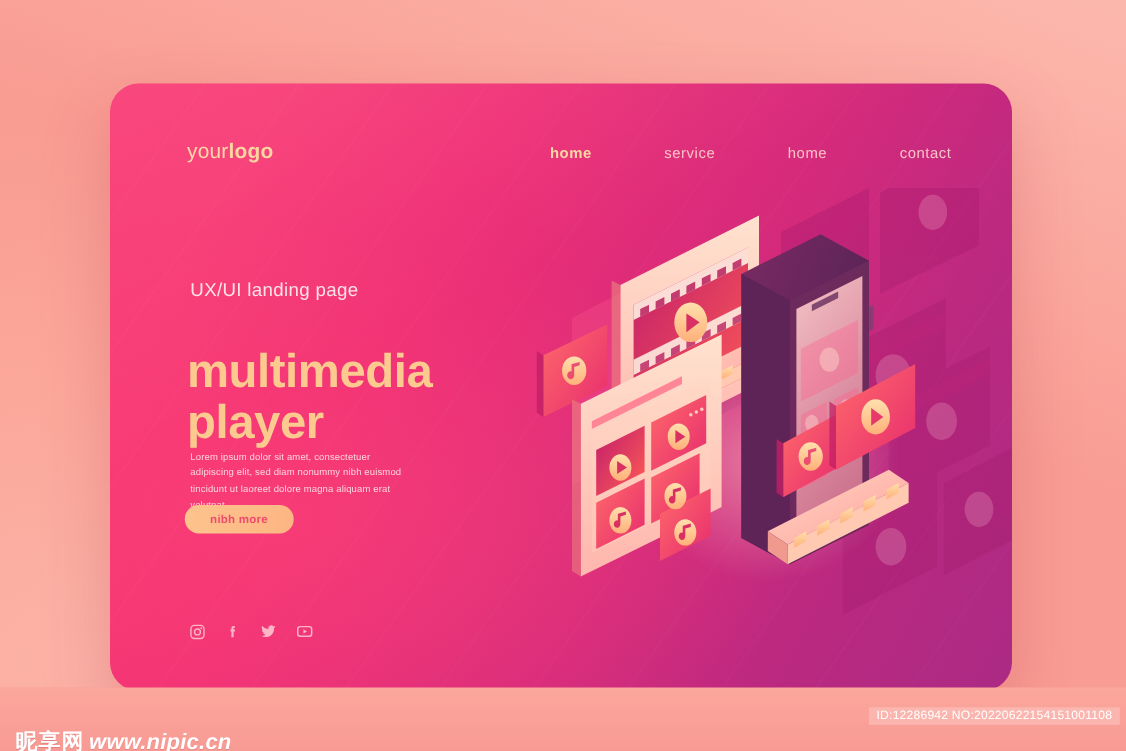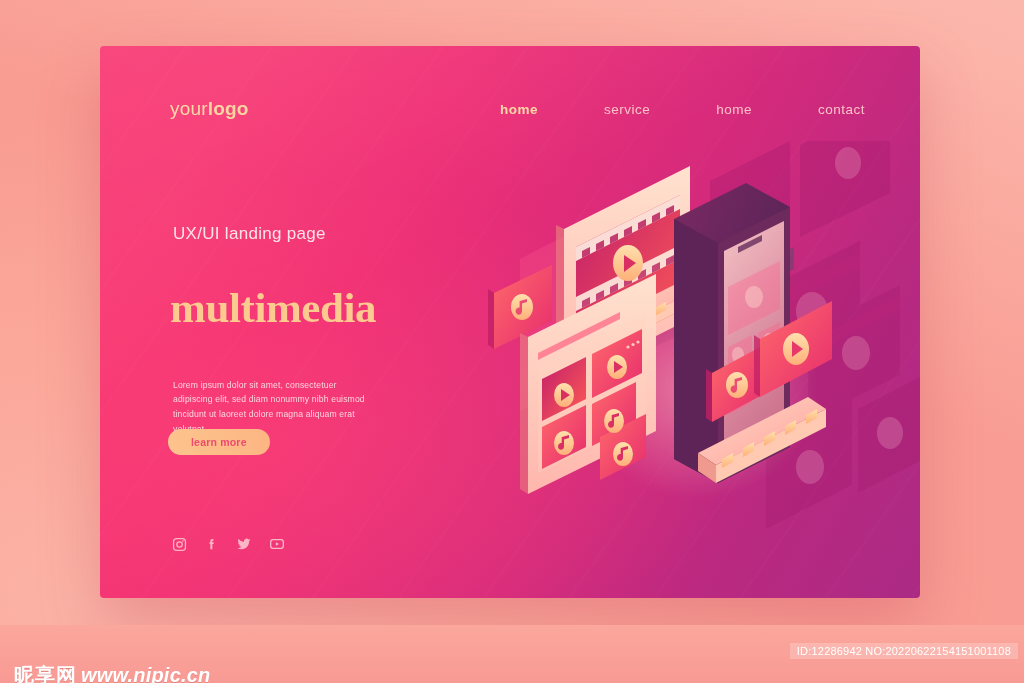--- a/index.html
+++ b/index.html
@@ -17,22 +17,22 @@
       radial-gradient(120% 130% at 8% 96%, #fbb3a6 0%, #fba79a 32%, #f99c92 60%, #f99e96 100%),
       linear-gradient(152deg,#fcc0b4 0%,#fbaa9f 45%,#f99b93 100%);
   }
   .backdrop:after{
     content:"";position:absolute;inset:0;
     background:linear-gradient(200deg,rgba(255,205,190,.55) 0%,rgba(255,190,178,0) 45%);
   }
 
   
   .hero{
-    position:absolute;left:100px;top:46px;width:820px;height:552px;
-    border-radius:4px;overflow:hidden;
+    position:absolute;left:100px;top:76px;width:820px;height:552px;
+    border-radius:26px;overflow:hidden;
     background:
       linear-gradient(118deg,#f8336f 0%,#f73672 14%,#ef2f75 34%,#d42a7c 62%,#bb2980 80%,#ab2a84 100%);
     box-shadow:0 26px 60px rgba(190,60,90,.28);
   }
   .hero .sheen{
     position:absolute;inset:0;
     background:
       linear-gradient(155deg,rgba(255,255,255,.10) 0%,rgba(255,255,255,0) 38%),
       radial-gradient(95% 80% at 18% 72%, rgba(255,70,120,.55) 0%, rgba(255,70,120,0) 62%);
     pointer-events:none;
@@ -53,21 +53,21 @@
   .nav a.active{color:#fcd9a4;font-weight:700;}
 
   
   .eyebrow{
     position:absolute;left:73px;top:178px;font-size:17px;color:#fde3e6;letter-spacing:.3px;white-space:nowrap;
   }
   .title{
     position:absolute;left:70px;top:210px;width:420px;
     font-size:43px;line-height:1.07;font-weight:700;color:#fcc98f;letter-spacing:-.4px;
   }
-  .title span{display:block;font-family:Liberation Serif, serif;}
+  .title span{display:block;}
   .para{
     position:absolute;left:73px;top:323px;width:200px;
     font-size:8.6px;line-height:1.72;color:#ffd4dc;letter-spacing:.15px;
   }
   .cta{
     position:absolute;left:68px;top:383px;
     padding:7px 23px;border:none;border-radius:20px;cursor:pointer;
     background:linear-gradient(100deg,#fdc48d 0%,#fcb583 100%);
     color:#ef4a6e;font-size:10.5px;font-weight:700;letter-spacing:.2px;
     font-family:inherit;
@@ -326,23 +326,24 @@
     <nav class="nav">
       <a href="#" class="active">home</a>
       <a href="#">service</a>
       <a href="#">home</a>
       <a href="#">contact</a>
     </nav>
 
     <div class="eyebrow">UX/UI landing page</div>
     <h1 class="title">
       <span>multimedia</span>
+      <span>player</span>
     </h1>
     <p class="para">Lorem ipsum dolor sit amet, consectetuer adipiscing elit, sed diam nonummy nibh euismod tincidunt ut laoreet dolore magna aliquam erat volutpat.</p>
-    <button class="cta">learn more</button>
+    <button class="cta">nibh more</button>
 
     <div class="socials">
       <a href="#">
         <svg width="15" height="15" viewBox="0 0 24 24" fill="none" stroke="#ffd2d8" stroke-width="2">
           <rect x="2.5" y="2.5" width="19" height="19" rx="5"></rect>
           <circle cx="12" cy="12" r="4.3"></circle>
           <circle cx="17.6" cy="6.4" r="1.3" fill="#ffd2d8" stroke="none"></circle>
         </svg>
       </a>
       <a href="#">

